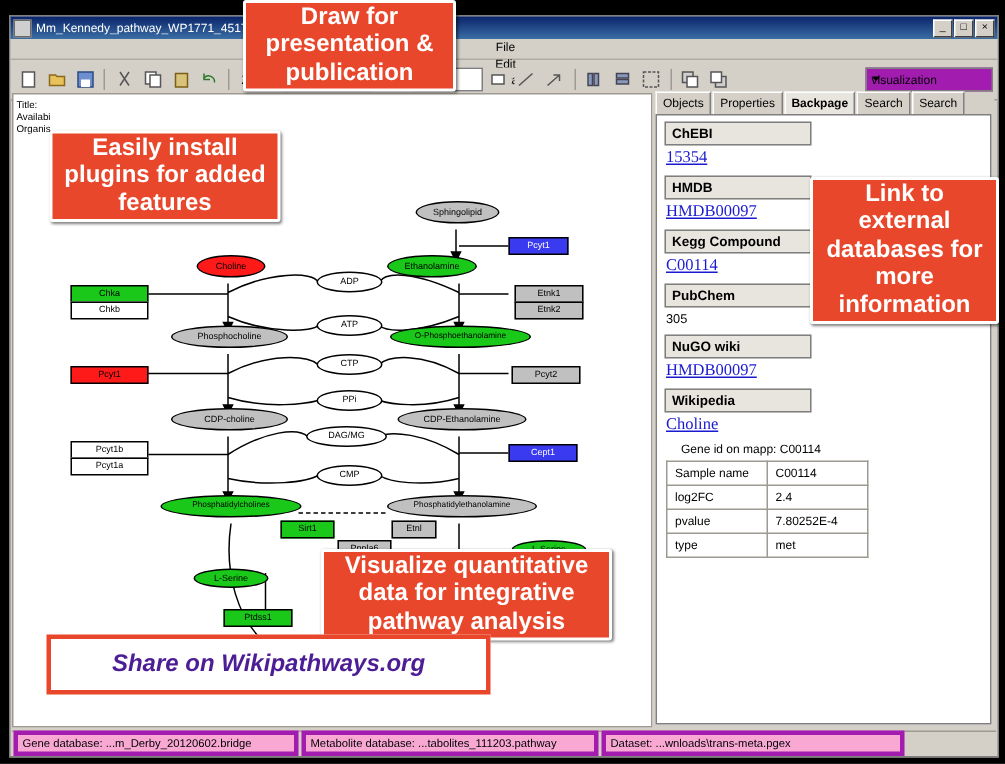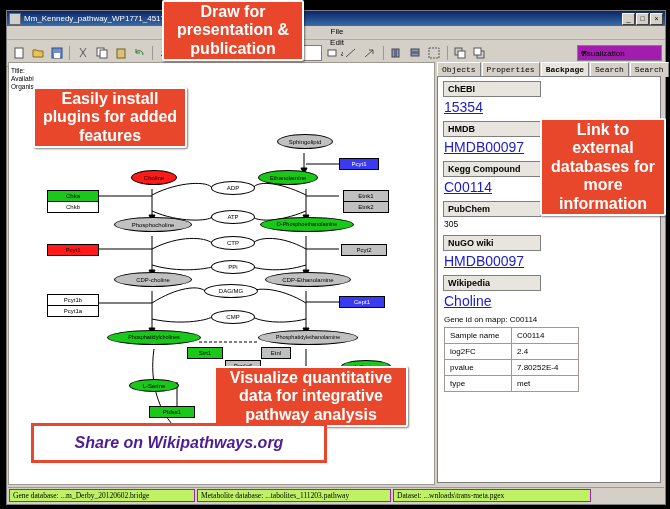--- a/index.html
+++ b/index.html
@@ -19,35 +19,35 @@
   .sep{width:1px;height:14px;background:#9e9a92;margin:0 2px;}
   .zoomlbl{font-size:8px;margin:0 2px 0 4px;}
   .zoombox{width:56px;height:14px;background:#fff;border:1px solid #7f7f7f;font-size:8px;display:flex;align-items:center;padding-left:2px;position:relative;}
   .zoombox .arrow{position:absolute;right:1px;top:1px;width:11px;height:11px;background:#d4d0c8;border:1px solid #fff;border-right-color:#404040;border-bottom-color:#404040;}
   .arrow:after{content:"";position:absolute;left:3px;top:5px;border-left:3px solid transparent;border-right:3px solid transparent;border-top:3px solid #000;}
   .lblbox{width:42px;height:14px;background:#fff;border:1px solid #7f7f7f;font-size:8px;display:flex;align-items:center;padding-left:2px;position:relative;}
   .selbox{width:80px;height:14px;background:#a21caf;border:1px solid #7f7f7f;font-size:8px;display:flex;align-items:center;padding-left:3px;position:relative;margin-left:15px;}
   .body{position:absolute;left:0;top:50px;right:0;bottom:18px;display:flex;}
   .canvaswrap{position:relative;width:425px;background:#fff;border:1px solid #9e9a92;margin:1px;overflow:hidden;}
   .sidepanel{position:absolute;left:428px;top:51px;width:228px;bottom:19px;background:#d4d0c8;}
-  .tabs{display:flex;height:14px;font-size:8px;align-items:flex-start;gap:1px;padding-left:2px;font-family:Liberation Mono, monospace;}
+  .tabs{display:flex;height:14px;font-size:8px;align-items:flex-end;gap:1px;padding-left:2px;}
   .tab{background:#d4d0c8;border:1px solid #fff;border-right-color:#808080;border-bottom:none;padding:1px 4px;height:12px;line-height:11px;}
   .tab.active{background:#e8e5de;font-weight:bold;position:relative;top:0;}
   .panelbody{position:absolute;left:2px;right:2px;top:14px;bottom:2px;background:#fff;border:1px solid #7f7f7f;overflow:hidden;font-size:9px;}
   .field{margin:4px 5px 2px 5px;border:1px solid #7f7f7f;background:#e8e5de;font-weight:bold;font-size:9px;padding:2px 4px;width:88px;}
-  .lnk{color:#1a1ad0;text-decoration:underline;font-size:14px;margin:2px 6px 6px 6px;display:block;}
+  .lnk{color:#1a1ad0;text-decoration:underline;font-size:11px;margin:2px 6px 6px 6px;display:block;font-family:Liberation Serif, serif;}
   .plaintxt{font-size:8.5px;margin:2px 6px 6px 6px;display:block;color:#000;}
   .exp{font-weight:bold;font-size:9px;margin:8px 6px 4px 6px;}
-  .geneid{font-size:8px;margin:4px 6px 3px 6px;}
+  .geneid{font-size:8px;margin:4px 6px 3px 16px;}
   table.expr{border-collapse:collapse;margin:0 6px;font-size:8px;}
   table.expr td{border:1px solid #9e9a92;padding:2px 5px;background:#fff;height:11px;}
   table.expr td.k{width:56px;}
   table.expr td.v{width:56px;text-align:left;}
   .statusbar{position:absolute;left:1px;right:1px;bottom:1px;height:15px;background:#d4d0c8;border-top:1px solid #9e9a92;display:flex;align-items:center;}
-  .statusbar .cell{font-size:7.5px;border:1px solid #a21caf;height:11px;line-height:11px;margin:1px;padding:0 3px;background:#bef264;overflow:hidden;white-space:nowrap;font-family:Liberation Serif, serif;}
+  .statusbar .cell{font-size:7.5px;border:3px solid #a21caf;height:11px;line-height:11px;margin:1px;padding:0 3px;background:#f9a8d4;overflow:hidden;white-space:nowrap;}
   .leftmeta{position:absolute;left:2px;top:4px;font-size:6.5px;color:#000;line-height:8px;}
   
   .callout{position:absolute;background:#e8472b;color:#fff;font-weight:bold;text-align:center;border:2px solid #fff;border-radius:2px;box-shadow:1px 1px 2px rgba(0,0,0,.5);}
   .callout .ctext{display:block;padding:1px 6px;line-height:1.15;}
   .wpbox{position:absolute;left:22px;top:417px;width:296px;height:36px;background:#fff;border:3px solid #e8472b;display:flex;align-items:center;justify-content:center;}
   .wpbox span{color:#4c1d95;font-style:italic;font-weight:bold;font-size:16px;}
   
   .node{position:absolute;font-size:6px;text-align:center;border:1px solid #000;background:#fff;line-height:1;display:flex;align-items:center;justify-content:center;}
   .ell{border-radius:50%;}
   .grey{background:#c0c0c0;}

